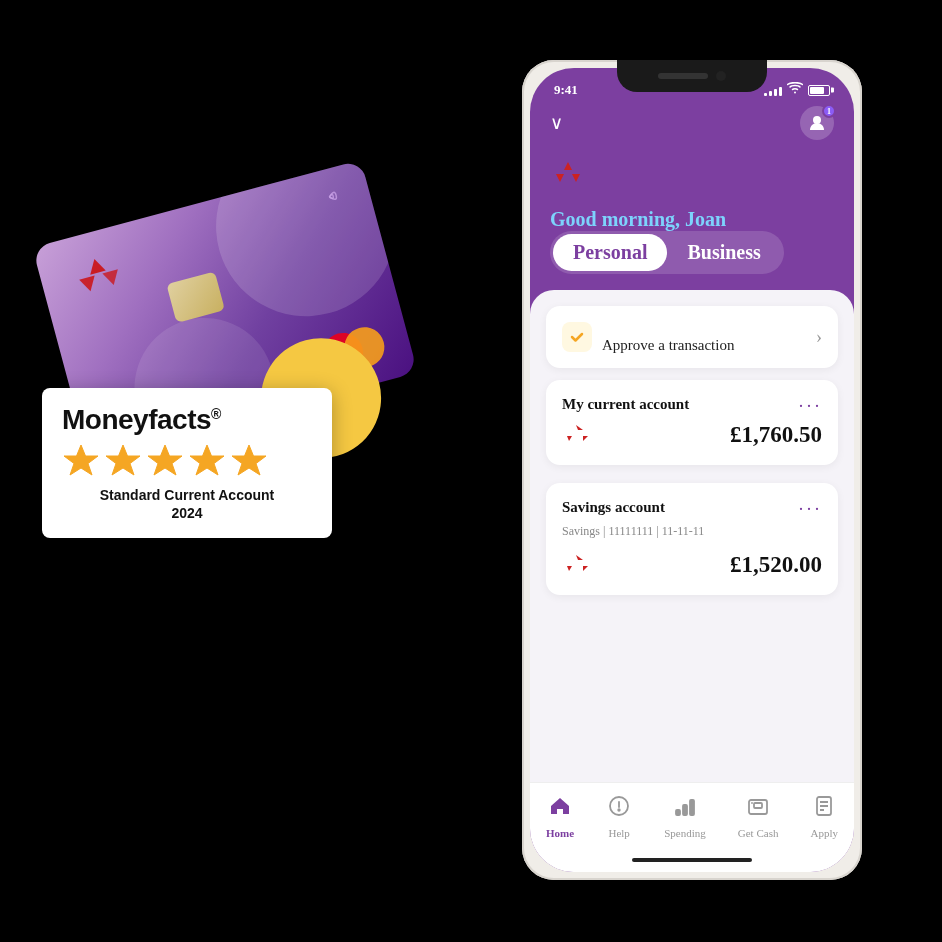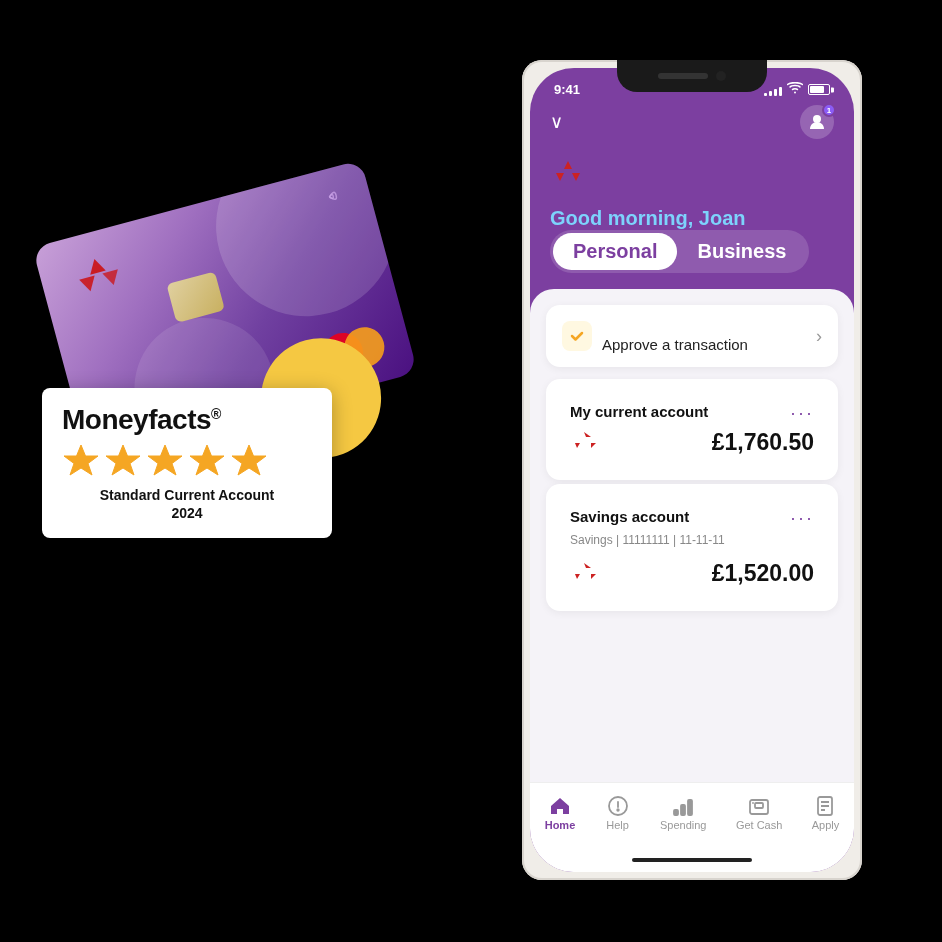--- a/index.html
+++ b/index.html
@@ -143,24 +143,25 @@
     }
 
     
     .phone-outer {
       position: absolute;
       right: 80px;
       top: 60px;
       width: 340px;
       height: 820px;
       background: #f0ede8;
-      border-radius: 20px;
+      border-radius: 32px;
       box-shadow: 0 20px 60px rgba(0,0,0,0.6), inset 0 0 0 2px #d8d4ce;
       z-index: 10;
       overflow: hidden;
+      font-family: Liberation Serif, serif;
     }
     .phone-notch {
       position: absolute;
       top: 0; left: 50%;
       transform: translateX(-50%);
       width: 150px; height: 32px;
       background: #1a1a1a;
       border-radius: 0 0 20px 20px;
       z-index: 20;
       display: flex;
@@ -348,22 +349,22 @@
     }
     .chevron-right {
       color: #999;
       font-size: 18px;
     }
 
     
     .account-card {
       background: white;
       border-radius: 14px;
-      padding: 24px;
-      margin-bottom: 4px;
+      padding: 16px;
+      margin-bottom: 18px;
       box-shadow: 0 2px 8px rgba(0,0,0,0.06);
     }
     .account-header {
       display: flex;
       justify-content: space-between;
       align-items: flex-start;
       margin-bottom: 4px;
     }
     .account-name {
       font-size: 15px;
@@ -404,21 +405,21 @@
       display: flex;
       align-items: flex-start;
       justify-content: space-around;
       padding-top: 10px;
       border-radius: 0 0 44px 44px;
     }
     .nav-item {
       display: flex;
       flex-direction: column;
       align-items: center;
-      gap: 0;
+      gap: 8px;
       cursor: pointer;
     }
     .nav-icon {
       width: 26px; height: 26px;
       display: flex; align-items: center; justify-content: center;
       font-size: 20px;
     }
     .nav-icon.active { color: #7c3fa0; }
     .nav-icon.inactive { color: #999; }
     .nav-label {

